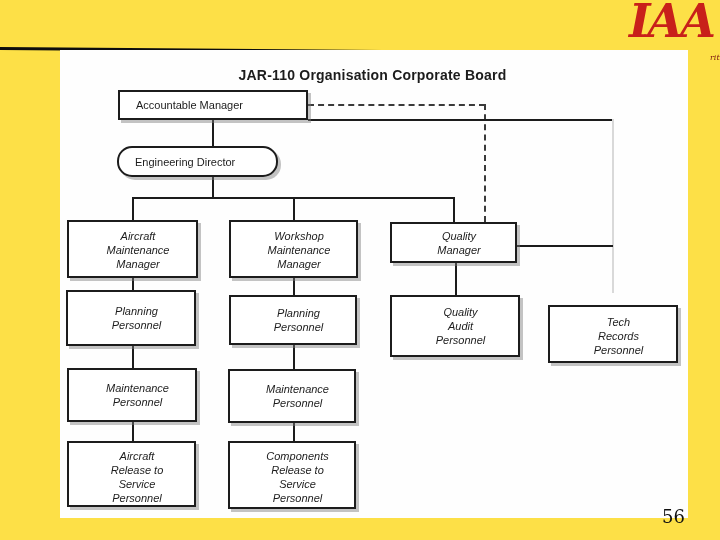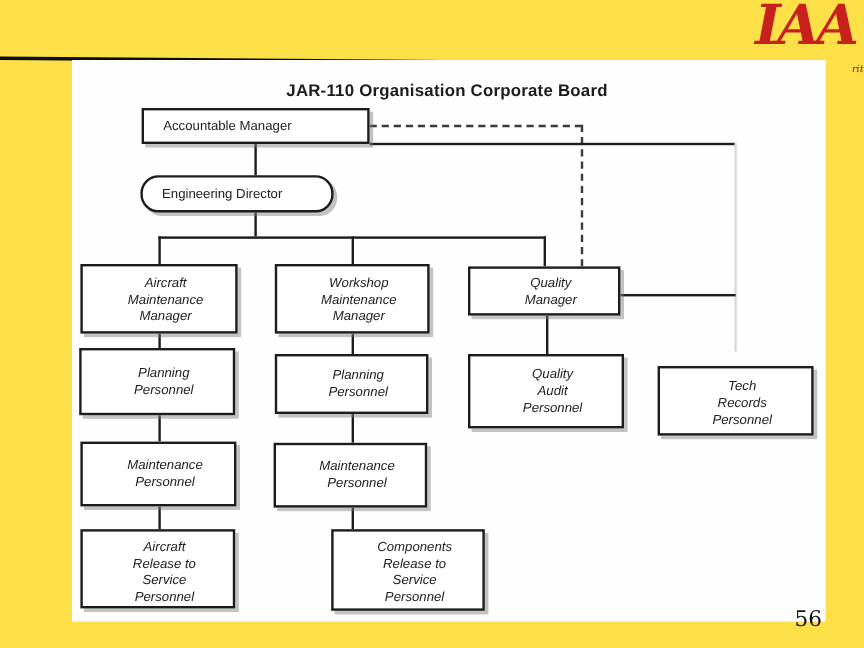--- a/index.html
+++ b/index.html
@@ -112,21 +112,21 @@
 Personnel</div>
   </div>
 
   <div class="obox pad-sm" style="left:67px;top:441px;width:129px;height:66px;padding-top:6px;">
     <div class="obox-label">Aircraft
 Release to
 Service
 Personnel</div>
   </div>
 
-  <div class="obox pad-sm" style="left:228px;top:441px;width:128px;height:68px;padding-top:6px;margin-left:48px;">
+  <div class="obox pad-sm" style="left:228px;top:441px;width:128px;height:68px;padding-top:6px;">
     <div class="obox-label">Components
 Release to
 Service
 Personnel</div>
   </div>
 
   <div class="page-number">56</div>
 
 </div>
 

